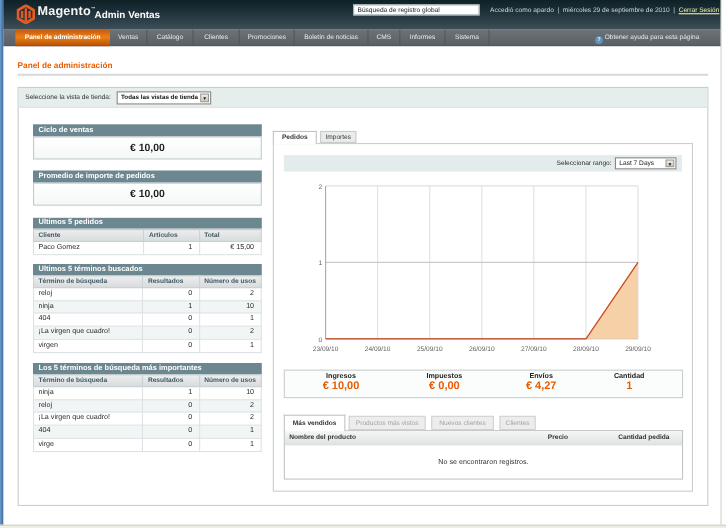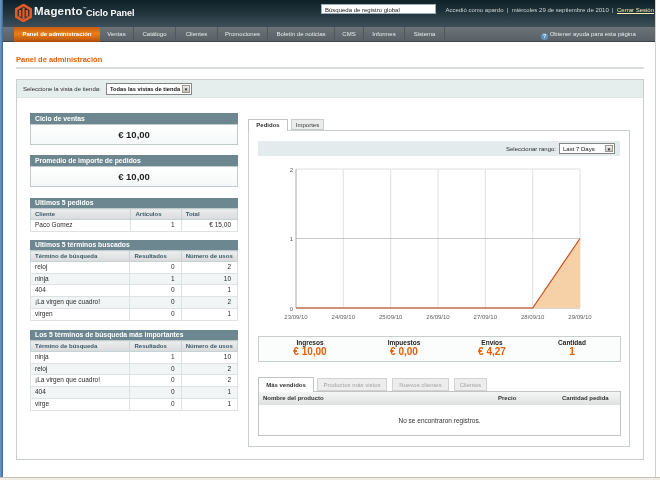--- a/index.html
+++ b/index.html
@@ -26,21 +26,21 @@
 
 <div class="abs" style="left:0;top:477px;width:660px;height:1px;background:#c6c2ba;"></div>
 <div class="abs" style="left:0;top:478px;width:660px;height:2px;background:#f0ede7;"></div>
 
 <div class="abs" style="left:3px;top:0;width:652px;height:27px;background:linear-gradient(180deg,#0e2127 0%,#1e3139 40%,#3d4f58 100%);">
   <svg class="abs" style="left:12px;top:4px;" width="17" height="18" viewBox="0 0 17 18">
     <path d="M8.5 1 L15.7 5.3 L15.7 12.7 L8.5 17 L1.3 12.7 L1.3 5.3 Z" fill="none" stroke="#e55a22" stroke-width="2.6"></path>
     <path d="M5.1 6 L5.1 12.4 M8.5 3.5 L8.5 15 M11.9 6 L11.9 12.4" stroke="#e55a22" stroke-width="2.2" fill="none"></path>
   </svg>
   <div class="abs" style="left:31px;top:5px;color:#f3f5f5;font-size:11.5px;font-weight:bold;letter-spacing:0.2px;">Magento<span style="font-size:4px;vertical-align:5px;">™</span></div>
-  <div class="abs" style="left:83px;top:8px;color:#fff;font-size:9px;font-weight:bold;">Ciclo Panel</div>
+  <div class="abs" style="left:83px;top:8px;color:#fff;font-size:9px;font-weight:bold;">Admin Ventas</div>
   <div class="abs" style="left:318px;top:4px;width:115px;height:10px;background:#fff;border:1px solid #9bb0b4;">
     <div style="font-size:6px;color:#222;padding:1.5px 0 0 3px;white-space:nowrap;">Búsqueda de registro global</div>
   </div>
   <div class="abs" style="left:377px;top:7px;width:274px;text-align:right;font-size:6px;color:#cdd5d6;white-space:nowrap;">Accedió como apardo &nbsp;|&nbsp; miércoles 29 de septiembre de 2010 &nbsp;|&nbsp; <span style="color:#f2efa4;text-decoration:underline;">Cerrar Sesión</span></div>
 </div>
 
 <div class="abs" style="left:3px;top:27px;width:652px;height:15px;background:linear-gradient(180deg,#6c7378,#5a6166);border-bottom:1px solid #42474b;">
   <div class="tab" style="left:11px;top:0;width:86px;height:15px;line-height:15px;background:linear-gradient(180deg,#c75a10 0%,#ea8017 45%,#c35d09 85%,#a84a0b 100%);color:#fff;font-weight:bold;">Panel de administración</div>
   <div class="tab" style="left:97px;top:0;width:34px;height:14px;line-height:14px;color:#e8ebeb;border-right:1px solid #51565a;">Ventas</div>
   <div class="tab" style="left:131px;top:0;width:42px;height:14px;line-height:14px;color:#e8ebeb;border-right:1px solid #51565a;">Catálogo</div>

